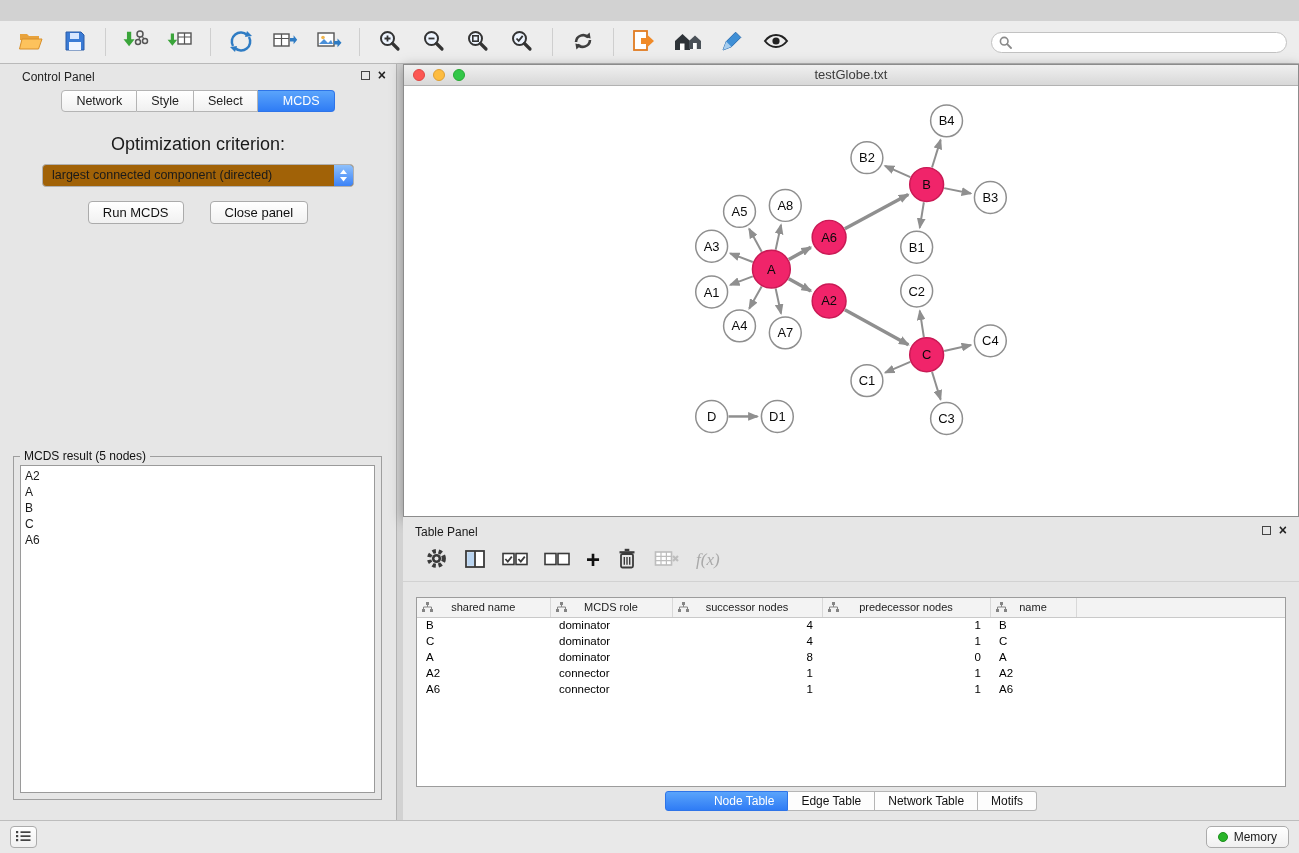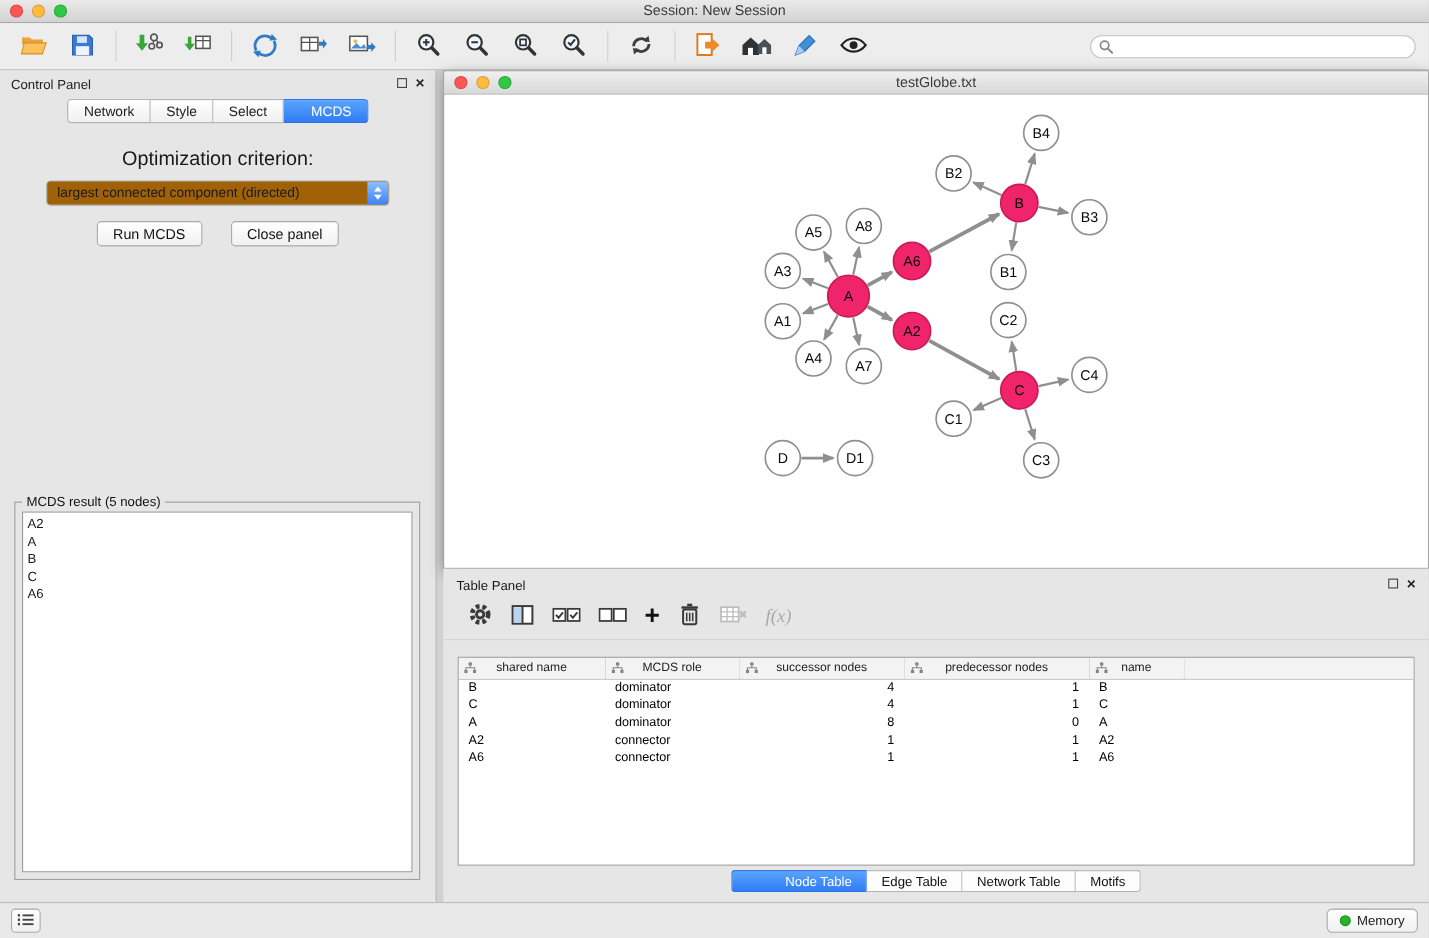--- a/index.html
+++ b/index.html
@@ -23,21 +23,21 @@
   .tb-btn { width:38px; height:36px; display:flex; align-items:center; justify-content:center; cursor:default; }
   .tb-sep { width:1px; height:28px; background:#cfcfcf; margin:0 5px; }
   .search-wrap { margin-left:auto; position:relative; }
   .search-input { width:296px; height:21px; border:1px solid #c2c2c2; border-radius:11px;
     background:#fff; padding:0 8px 0 24px; font-size:12px; outline:none; }
   .search-ico { position:absolute; left:8px; top:4px; }
 
   
   .control-panel { position:absolute; left:0; top:64px; width:397px; bottom:33px;
     background:#e6e6e6; border-right:1px solid #b3b3b3; }
-  .panel-head { position:relative; height:26px; padding:6px 10px 0 10px; font-size:12px; color:#222; }
+  .panel-head { position:relative; height:26px; padding:6px 10px 0 10px; font-size:12px; color:#222;margin-left:12px; }
   .panel-head .panel-ctrls { position:absolute; right:10px; top:6px; display:flex; gap:8px; align-items:center; }
   .float-ico { width:9px; height:9px; border:1.5px solid #444; display:inline-block; }
   .close-ico { font-weight:bold; font-size:14px; line-height:10px; color:#222; }
 
   .ctabs { display:flex; justify-content:center; margin-top:0; }
   .ctab { height:22px; line-height:21px; padding:0 14px; font-size:12.5px; background:linear-gradient(#ffffff,#f0f0f0);
     border:1px solid #b4b4b4; border-left:none; color:#222; }
   .ctab:first-child { border-left:1px solid #b4b4b4; border-radius:4px 0 0 4px; }
   .ctab:last-child { border-radius:0 4px 4px 0; }
   .ctab.active { background:linear-gradient(#5aa4fb,#2f7cf5); border-color:#2e74e8; color:#fff;padding-left:25px; }
@@ -99,28 +99,20 @@
     border:1px solid #ababab; border-radius:4px; display:flex; align-items:center; justify-content:center; }
   .memory-btn { position:absolute; right:10px; top:5px; height:22px; background:linear-gradient(#ffffff,#f0f0f0);
     border:1px solid #ababab; border-radius:5px; display:flex; align-items:center; gap:6px; padding:0 11px; font-size:12px; }
   .mem-dot { width:10px; height:10px; border-radius:50%; background:#28b428; border:1px solid #1d8f1d; }
 </style>
 </head>
 <body>
 
 <div class="app">
 
-  <div class="titlebar">
-    <div class="lights">
-      <span class="light red"></span>
-      <span class="light yellow"></span>
-      <span class="light green"></span>
-    </div>
-    <span>Session: New Session</span>
-  </div>
 
   <div class="toolbar">
     <div class="tb-btn">
       <span>
         <svg width="26" height="22" viewBox="0 0 26 22">
             <path d="M2 4 h7 l2 2 h10 v4 H2z" fill="#e8a33d"></path>
             <path d="M4 9 h20 l-3.5 10 H1.5z" fill="#fdc25c" stroke="#d88f2a" stroke-width="1"></path>
           </svg>
       </span>
     </div>

